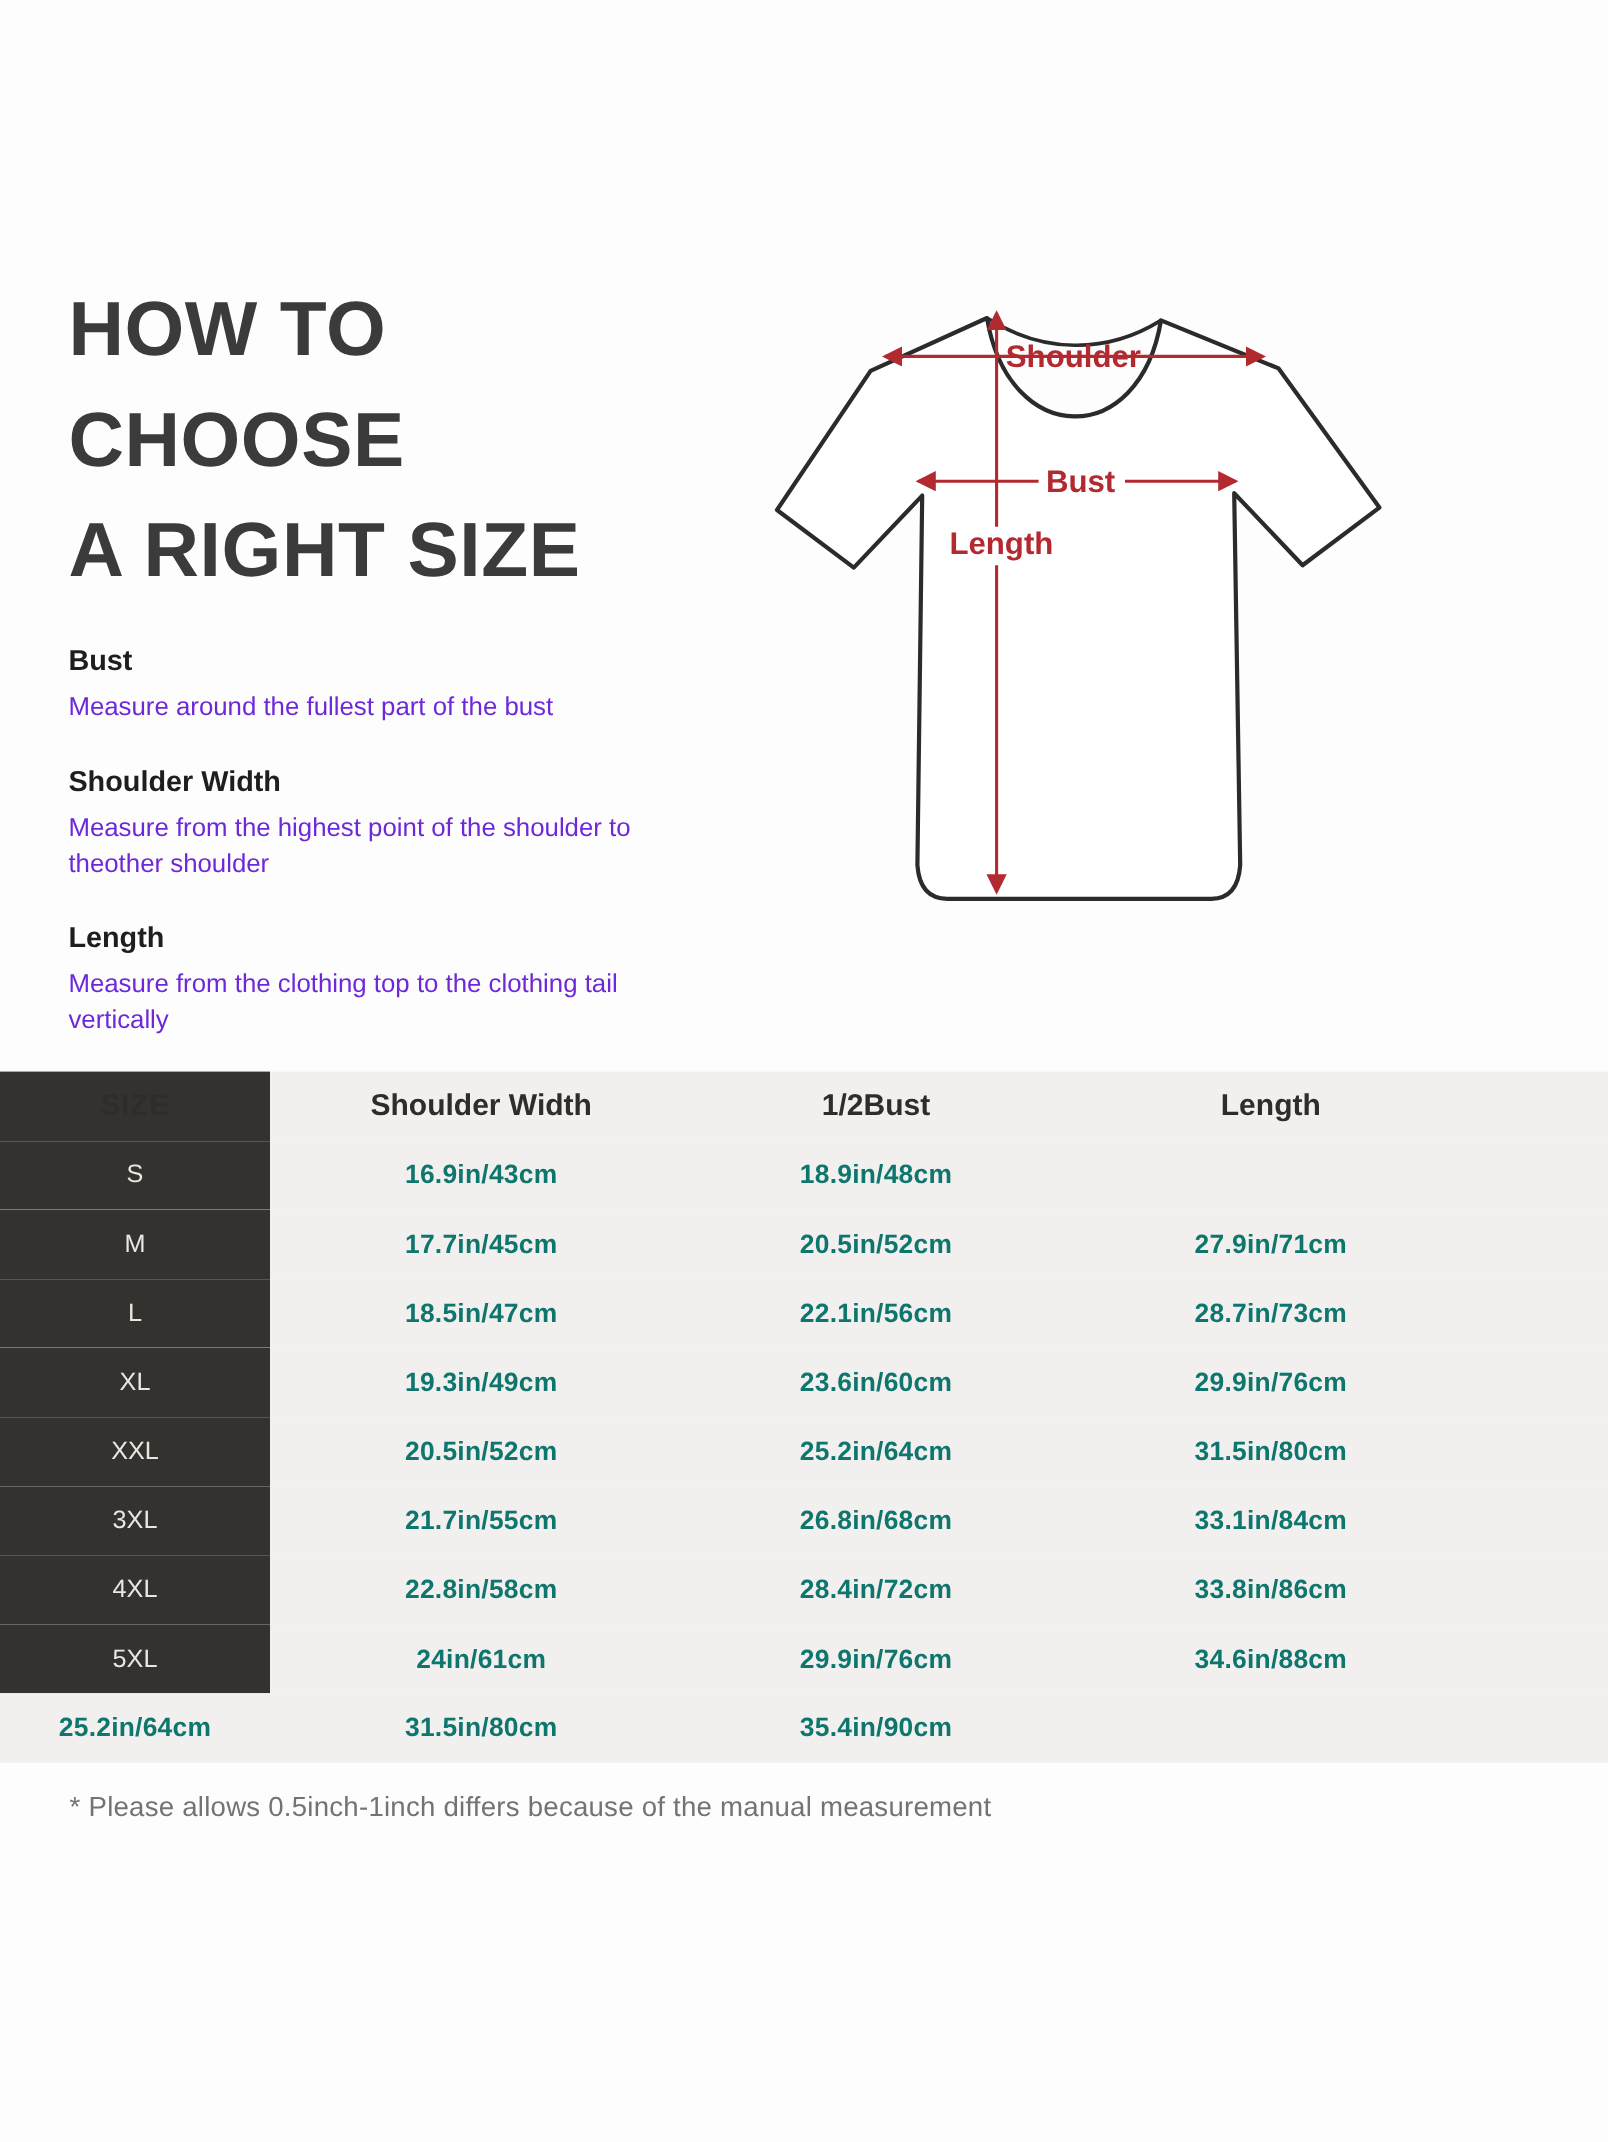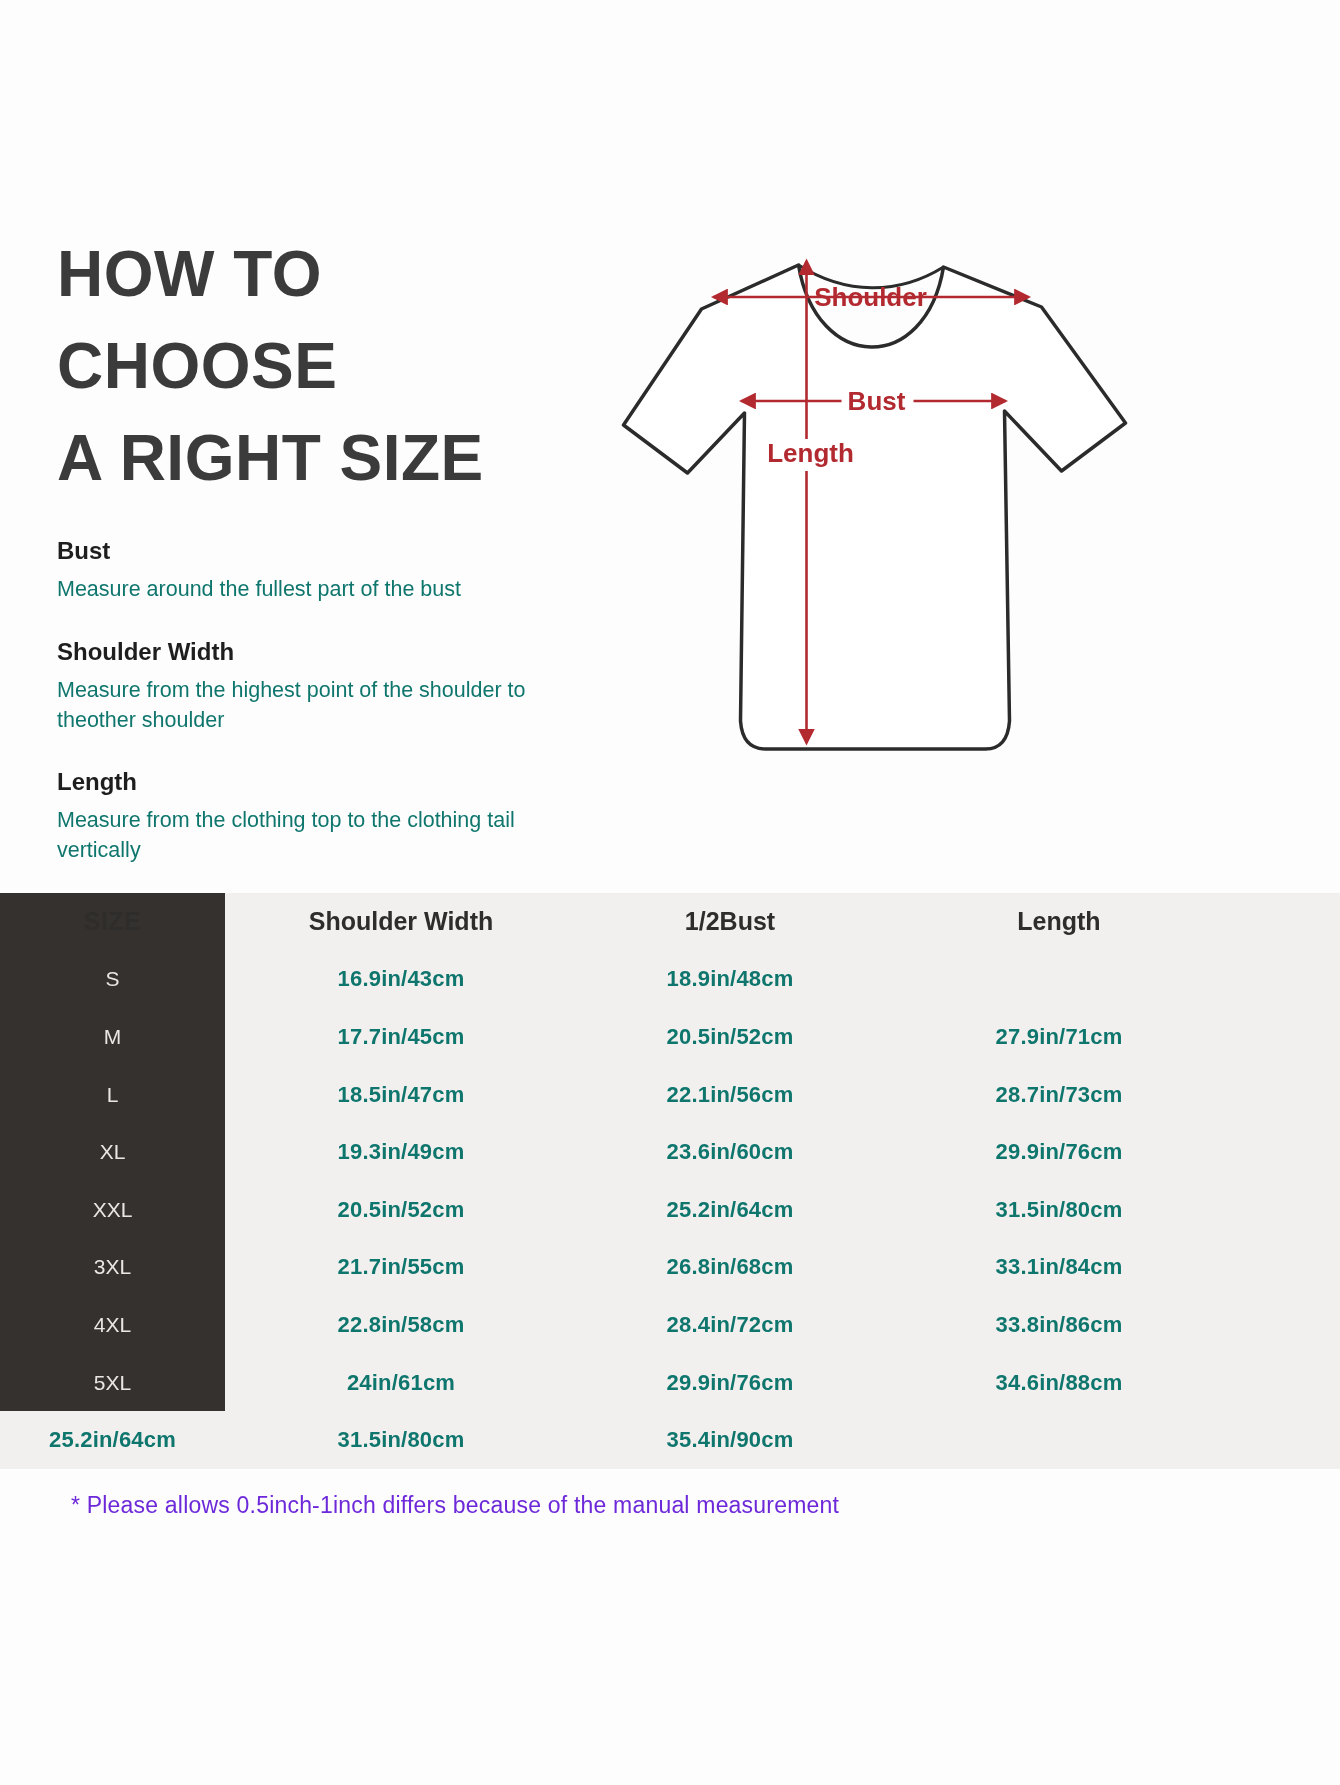--- a/index.html
+++ b/index.html
@@ -12,24 +12,24 @@
 
   
   .intro { position:absolute; left:57px; top:228px; width:545px; }
   .title-line {
     font-size:64px; font-weight:800; color:#3b3b3b;
     line-height:1.44; letter-spacing:0.5px;
   }
   .def { margin-top:33px; }
   .def:first-of-type { margin-top:44px; }
   .def-term { font-size:24px; font-weight:bold; color:#1e1e1e; margin-bottom:10px; }
-  .def-desc { font-size:21.5px; color:#0f766e; line-height:1.38; width:480px; }
+  .def-desc { font-size:21.5px; color:#6d28d9; line-height:1.38; width:480px; }
 
   
-  .diagram { position:absolute; left:612px; top:243px; width:528px; height:525px; }
+  .diagram { position:absolute; left:636px; top:243px; width:528px; height:525px; }
   .diagram svg { width:100%; height:100%; display:block; }
   .shirt-outline { fill:#ffffff; stroke:var(--outline); stroke-width:3.5; stroke-linejoin:round; }
   .shirt-detail { fill:none; stroke:var(--outline); stroke-width:3; }
   .red-line { stroke:var(--accent-red); stroke-width:2.6; fill:none; }
   .red-label { fill:var(--accent-red); font-size:26px; font-weight:bold; font-family:"Liberation Sans", sans-serif; }
   #ah path { fill:var(--accent-red); }
 
   
   .size-table {
     position:absolute; left:0; top:893px; width:1340px; height:576px;
@@ -37,22 +37,22 @@
   }
   .trow { flex:1; display:grid; grid-template-columns:225px 352px 306px 352px 1fr; background:var(--table-bg); }
   .cell { display:flex; align-items:center; justify-content:center; }
   .size-col { background:var(--dark-cell); color:#e9e6e3; font-size:21px; }
   .header .size-col { color:#ffffff; font-weight:bold; font-size:25px; letter-spacing:0.5px; }
   .header .cell { font-weight:bold; font-size:25px; color:#2f2d2b; }
   .val { font-weight:bold; font-size:22px; color:#0f766e; letter-spacing:0.2px; }
 
   
   .footnote {
-    position:absolute; left:71px; top:1492px;
-    font-size:23px; color:#6d28d9; letter-spacing:0.2px;
+    position:absolute; left:58px; top:1492px;
+    font-size:23px; color:#737373; letter-spacing:0.2px;
   }
 </style>
 </head>
 <body>
 
 <div class="canvas">
 
   <div class="intro">
     <div class="title-line">HOW TO CHOOSE</div>
     <div class="title-line">A RIGHT SIZE</div>

